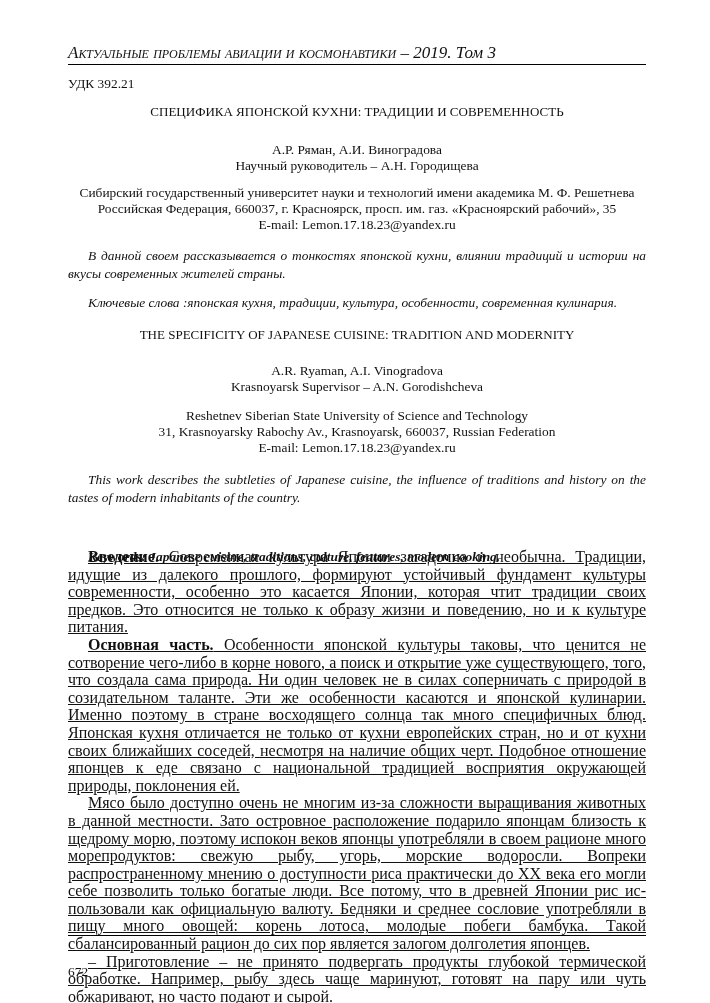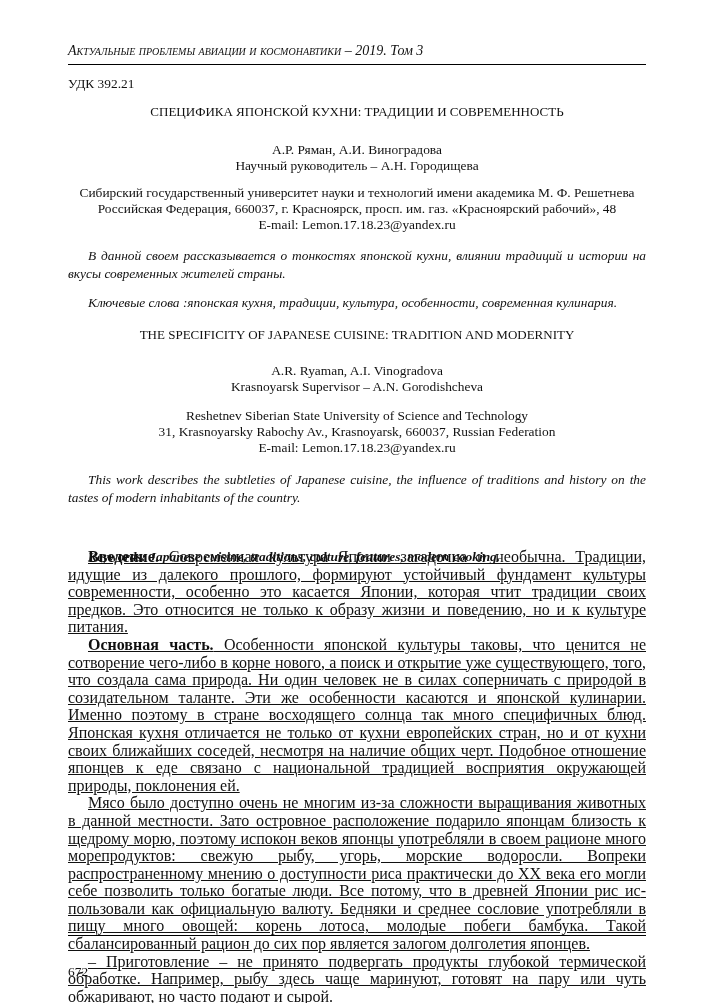--- a/index.html
+++ b/index.html
@@ -1,19 +1,19 @@
 <!DOCTYPE html>
 <html><head>
 <meta charset="utf-8">
 <style>
   html, body { margin: 0; padding: 0; background: #ffffff; }
   body { width: 710px; height: 1003px; position: relative; overflow: hidden;
          font-family: "Liberation Serif", "DejaVu Serif", serif; color: #111; }
   .page { position: absolute; left: 68px; width: 578px; top: 0; }
-  .running-head { position: absolute; top: 43px; left: 0; font-size: 14px; font-style: italic; letter-spacing: 0; }
+  .running-head { position: absolute; top: 43px; left: 0; font-size: 17px; font-style: italic; letter-spacing: 0; }
   .running-head .sc { font-variant: small-caps; }
   .rule { position: absolute; left: 0; width: 578px; height: 0; border-top: 1.2px solid #000; }
   .rule.top { top: 64px; }
   .rule.bottom { top: 935px; }
   .udk { position: absolute; top: 76px; left: 0; font-size: 13.4px; }
   .center { position: absolute; left: 0; width: 578px; text-align: center; font-size: 13.4px; line-height: 16px; }
   .title { font-weight: normal; font-size: 13px; }
   .para { position: absolute; left: 0; width: 578px; font-size: 13.4px; line-height: 17.6px; text-align: justify; text-indent: 20px; }
   .para.italic { font-style: italic; }
   .body-text { position: absolute; left: 0; top: 548px; width: 578px; font-size: 16px; line-height: 17.6px; text-align: justify; text-decoration: underline; }
@@ -27,21 +27,21 @@
 <div class="page">
   <div class="running-head"><span class="sc">Актуальные проблемы авиации и космонавтики</span><span> – 2019. Том 3</span></div>
   <div class="rule top"></div>
 
   <div class="udk">УДК 392.21</div>
 
   <div class="center title" style="top:104px;">СПЕЦИФИКА ЯПОНСКОЙ КУХНИ: ТРАДИЦИИ И СОВРЕМЕННОСТЬ</div>
   <div class="center" style="top:142px;">А.Р. Ряман, А.И. Виноградова</div>
   <div class="center" style="top:158px;">Научный руководитель – А.Н. Городищева</div>
   <div class="center" style="top:185px; left:-10px; width:598px;">Сибирский государственный университет науки и технологий имени академика М. Ф. Решетнева</div>
-  <div class="center" style="top:201px;">Российская Федерация, 660037, г. Красноярск, просп. им. газ. «Красноярский рабочий», 48</div>
+  <div class="center" style="top:201px;">Российская Федерация, 660037, г. Красноярск, просп. им. газ. «Красноярский рабочий», 35</div>
   <div class="center" style="top:217px;">E-mail: Lemon.17.18.23@yandex.ru</div>
 
   <div class="para italic" style="top:247px;">В данной своем рассказывается о тонкостях японской кухни, влиянии традиций и истории на вкусы современных жителей страны.</div>
   <div class="para italic" style="top:294px;">Ключевые слова :японская кухня, традиции, культура, особенности, современная кулинария.</div>
 
   <div class="center title" style="top:327px;">THE SPECIFICITY OF JAPANESE CUISINE: TRADITION AND MODERNITY</div>
   <div class="center" style="top:363px;">A.R. Ryaman, A.I. Vinogradova</div>
   <div class="center" style="top:379px;">Krasnoyarsk Supervisor – A.N. Gorodishcheva</div>
   <div class="center" style="top:408px;">Reshetnev Siberian State University of Science and Technology</div>
   <div class="center" style="top:424px;">31, Krasnoyarsky Rabochy Av., Krasnoyarsk, 660037, Russian Federation</div>

